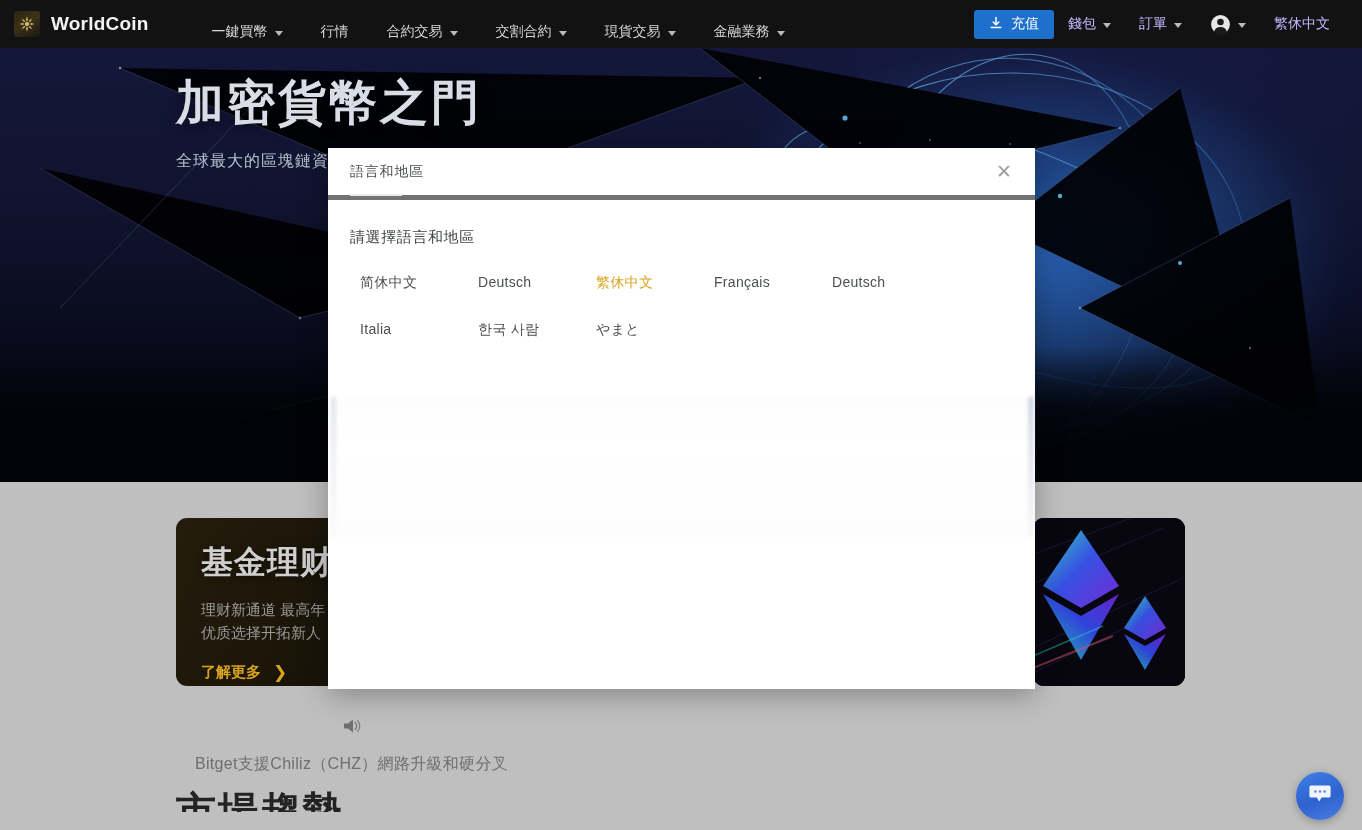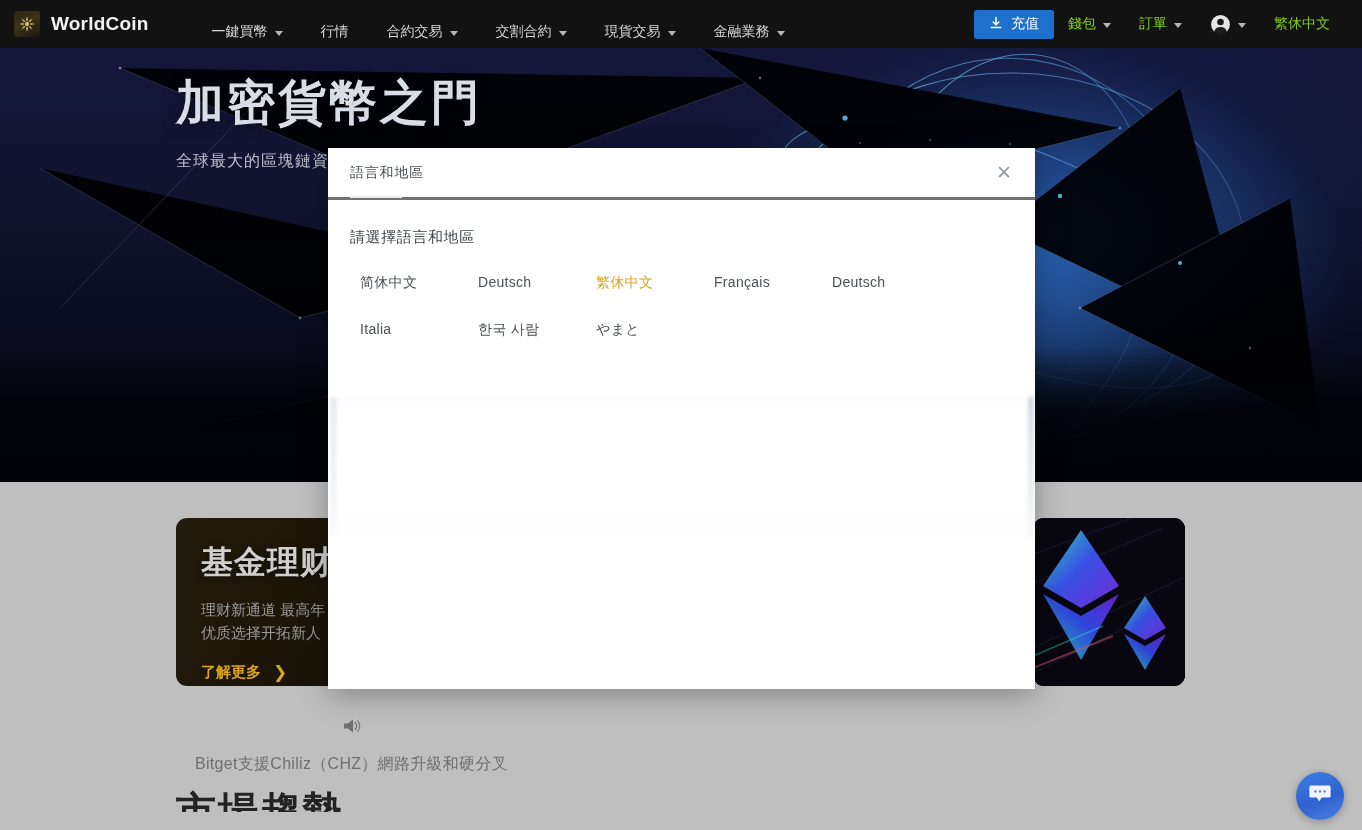--- a/index.html
+++ b/index.html
@@ -42,21 +42,21 @@
 
   .header-right { margin-left:auto; display:flex; align-items:center; margin-right:18px; gap:0; }
   .btn-deposit {
     display:flex; align-items:center; gap:8px;
     background:#1e70cd; color:#fff; font-size:14px;
     border:none; border-radius:3px; height:29px; padding:0 15px;
     cursor:pointer; white-space:nowrap;
   }
   .hr-item {
     display:flex; align-items:center; gap:7px;
-    color:#84cc16; font-size:14px; padding:8px 14px; height:48px; cursor:pointer; white-space:nowrap;
+    color:#c4b5fd; font-size:14px; padding:8px 14px; height:48px; cursor:pointer; white-space:nowrap;
   }
   .avatar-ico { display:flex; align-items:center; }
 
   
   .hero {
     position:absolute; top:48px; left:0; width:1362px; height:434px;
     background:
       radial-gradient(ellipse 520px 330px at 78% 42%, rgba(30,86,190,.40) 0%, rgba(20,45,120,.12) 48%, rgba(0,0,0,0) 74%),
       radial-gradient(ellipse 300px 200px at 74% 50%, rgba(40,120,230,.22) 0%, rgba(0,0,0,0) 70%),
       linear-gradient(180deg,#14173a 0%,#10142f 34%,#0a0c20 62%,#05070f 86%,#030409 100%);
@@ -133,21 +133,21 @@
   
   .modal-mask { position:absolute; inset:0; z-index:50; }
   .modal {
     position:absolute; left:328px; top:148px; width:707px; height:541px;
     background:#fff; box-shadow:0 6px 28px rgba(0,0,0,.30);
     display:flex; flex-direction:column;
   }
   .modal-header {
     height:52px; flex:none; position:relative;
     display:flex; align-items:center;
-    border-bottom:3px solid #737373;
+    border-bottom:5px solid #737373;
   }
   .modal-title { margin-left:22px; color:#4a4f52; font-size:14px; letter-spacing:.8px; }
   .modal-close {
     position:absolute; right:20px; top:50%; transform:translateY(-50%);
     width:22px; height:22px; display:flex; align-items:center; justify-content:center;
     color:#9aa0a3; font-size:19px; line-height:1; cursor:pointer; font-weight:300;
   }
   .modal-tabstub {
     position:absolute; left:22px; bottom:-1px; width:52px; height:2px; background:#e9ecec;
   }

